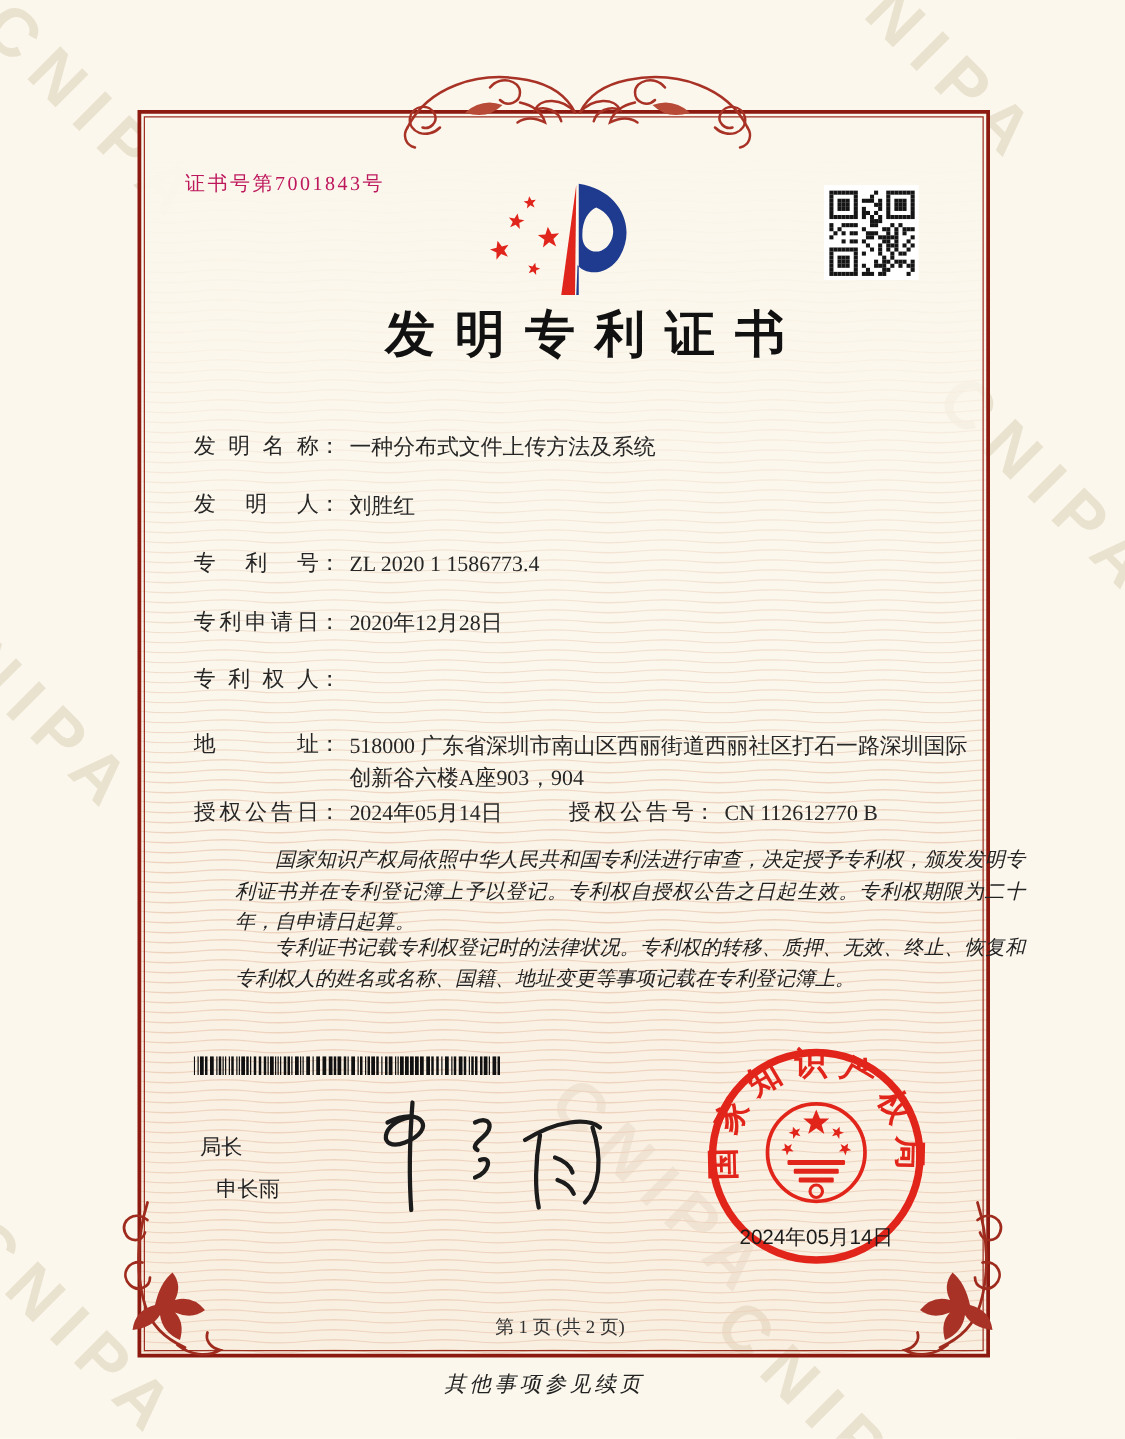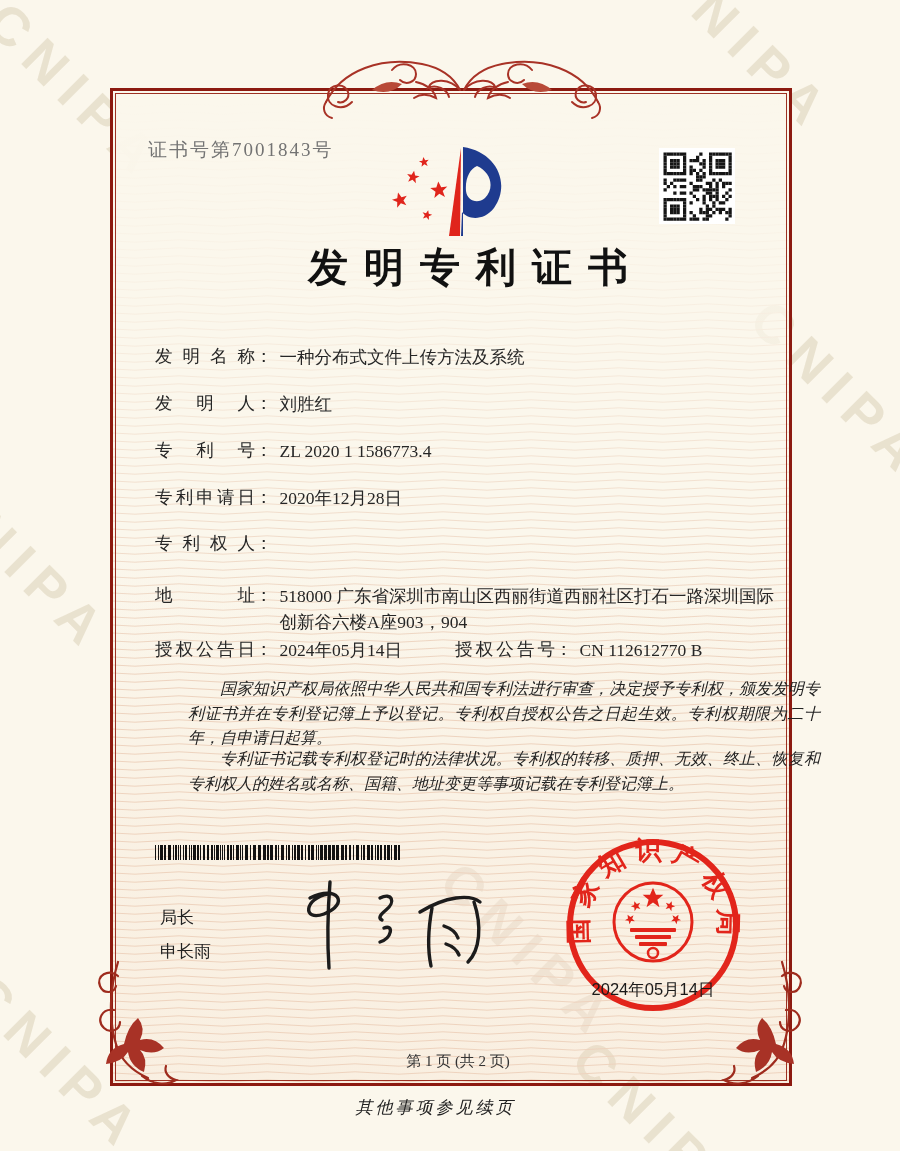--- a/index.html
+++ b/index.html
@@ -19,32 +19,32 @@
   #frame{position:absolute;left:110px;top:88px;width:676px;height:992px;
          border:3px solid #8c1a10;}
   #frame-inner{position:absolute;left:2px;top:2px;right:2px;bottom:2px;border:1px solid #9e3123;}
   
   #waves{position:absolute;left:113px;top:91px;}
   #fade{position:absolute;left:113px;top:91px;width:676px;height:992px;
         background:linear-gradient(180deg,rgba(251,247,236,1) 0%,rgba(251,247,236,.85) 18%,rgba(251,247,236,.25) 45%,rgba(251,247,236,0) 60%),
                    linear-gradient(180deg,rgba(243,211,186,0) 45%,rgba(243,211,186,.16) 75%,rgba(243,211,186,.22) 100%);}
   
   .abs{position:absolute;}
-  #cert-no{left:148px;top:137px;font-size:19px;letter-spacing:2px;color:#737373;}
+  #cert-no{left:148px;top:137px;font-size:16px;letter-spacing:2px;color:#be185d;}
   #title{left:110px;top:240px;width:676px;text-align:center;font-size:40px;font-weight:bold;
          letter-spacing:16px;color:#111;padding-left:28px;}
   .frow{left:155px;font-size:17.5px;color:#262626;}
   .flabel{display:inline-flex;justify-content:space-between;width:100px;vertical-align:top;}
   .fcolon{vertical-align:top;}
   .fval{display:inline-block;margin-left:7px;vertical-align:top;line-height:26px;}
   .para{left:152px;width:632px;font-size:16px;line-height:24.5px;font-style:italic;
         color:#222;text-align:justify;text-indent:2em;margin-left:36px;}
   #director-title{left:160px;top:906px;font-family:"Liberation Sans","DejaVu Sans",sans-serif;font-size:17px;color:#222;}
-  #director-name{left:160px;top:940px;font-family:"Liberation Sans","DejaVu Sans",sans-serif;font-size:17px;color:#222;}
-  #page-info{left:120px;top:1052px;width:676px;text-align:center;font-size:15px;color:#333;}
+  #director-name{left:173px;top:940px;font-family:"Liberation Sans","DejaVu Sans",sans-serif;font-size:17px;color:#222;}
+  #page-info{left:110px;top:1052px;width:676px;text-align:center;font-size:15px;color:#333;}
   #continuation{left:0;top:1096px;width:871px;text-align:center;font-size:17px;font-style:italic;
                 letter-spacing:3px;color:#222;}
   svg{display:block;}
 </style>
 </head>
 <body>
 
 <div id="page">
 
   <div class="wm w1">CNIPA</div>

